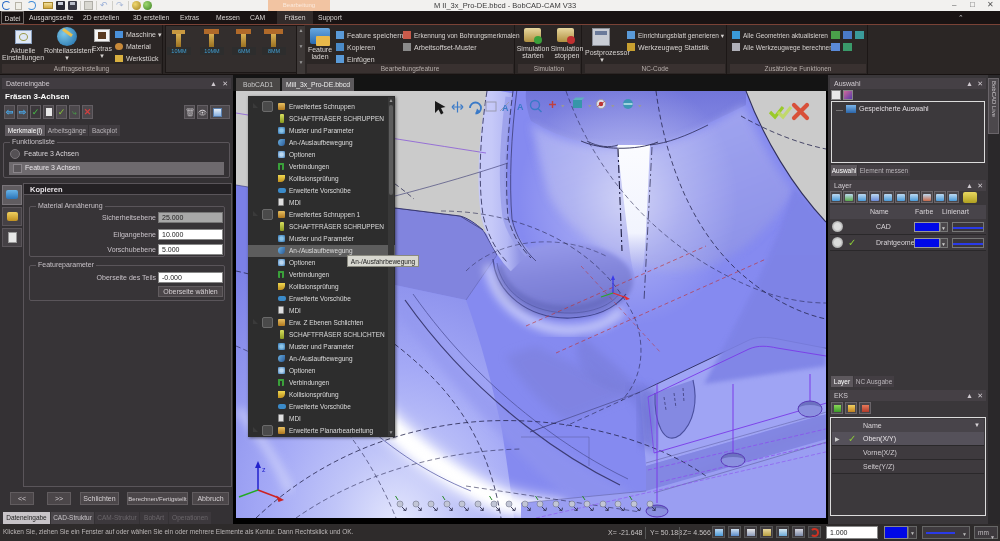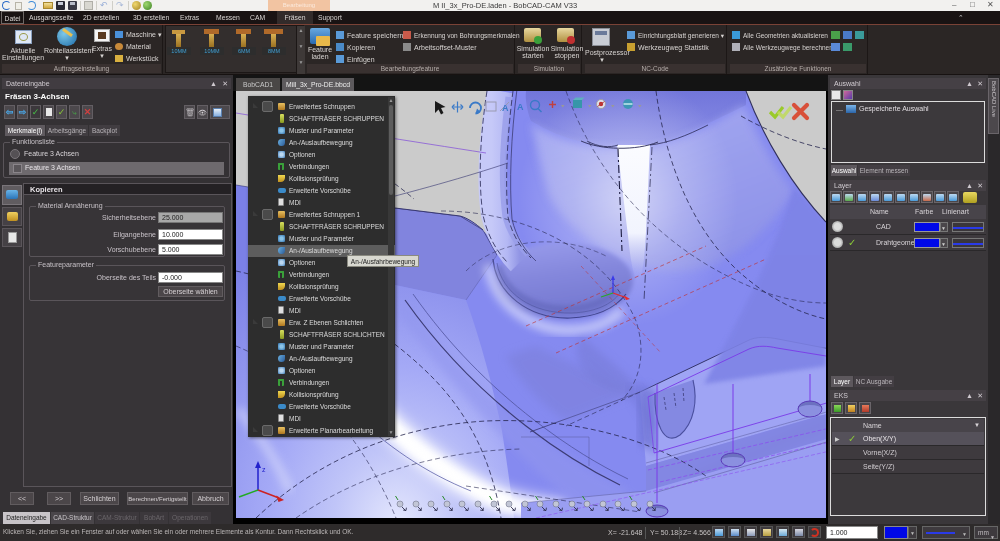--- a/index.html
+++ b/index.html
@@ -49,21 +49,21 @@
 
   
   #statusbar { left:0; top:524px; width:1000px; height:17px; background:#2e2b2b; }
   .sicon { position:absolute; width:13px; height:12px; top:526px; background:#3e3a3e; border:1px solid #555; }
 </style>
 </head>
 <body>
 
   <div class="abs" id="titlebar"></div>
   <div class="abs" id="orangetab">Bearbeitung</div>
-  <div class="abs" id="titletext">M II_3x_Pro-DE.laden - BobCAD-CAM V33</div>
+  <div class="abs" id="titletext">M II_3x_Pro-DE.bbcd - BobCAD-CAM V33</div>
   <div id="tbicons">
     <div class="abs" style="left:2px; top:1px; width:9px; height:9px; border:1.5px solid #2a6ac8; border-radius:50%; border-right-color:transparent;"></div>
     <div class="abs" style="left:15px; top:2px; width:7px; height:8px; background:#f0efe8; border:1px solid #b8b4a8;"></div>
     <div class="abs" style="left:27px; top:1px; width:9px; height:9px; border:1.5px solid #3a8ad8; border-radius:50%; border-left-color:transparent;"></div>
     <div class="abs" style="left:43px; top:2px; width:10px; height:7px; background:linear-gradient(#f2e09a,#d0a840); border:1px solid #a88830;"></div>
     <div class="abs" style="left:56px; top:1px; width:9px; height:9px; background:#2a2a34; border-radius:1px;">
       <div style="margin:1px auto 0; width:5px; height:3px; background:#c8ccd8;"></div>
     </div>
     <div class="abs" style="left:68px; top:1px; width:9px; height:9px; background:#3a3a46; border-radius:1px;">
       <div style="margin:1px auto 0; width:5px; height:3px; background:#b8bcc8;"></div>

